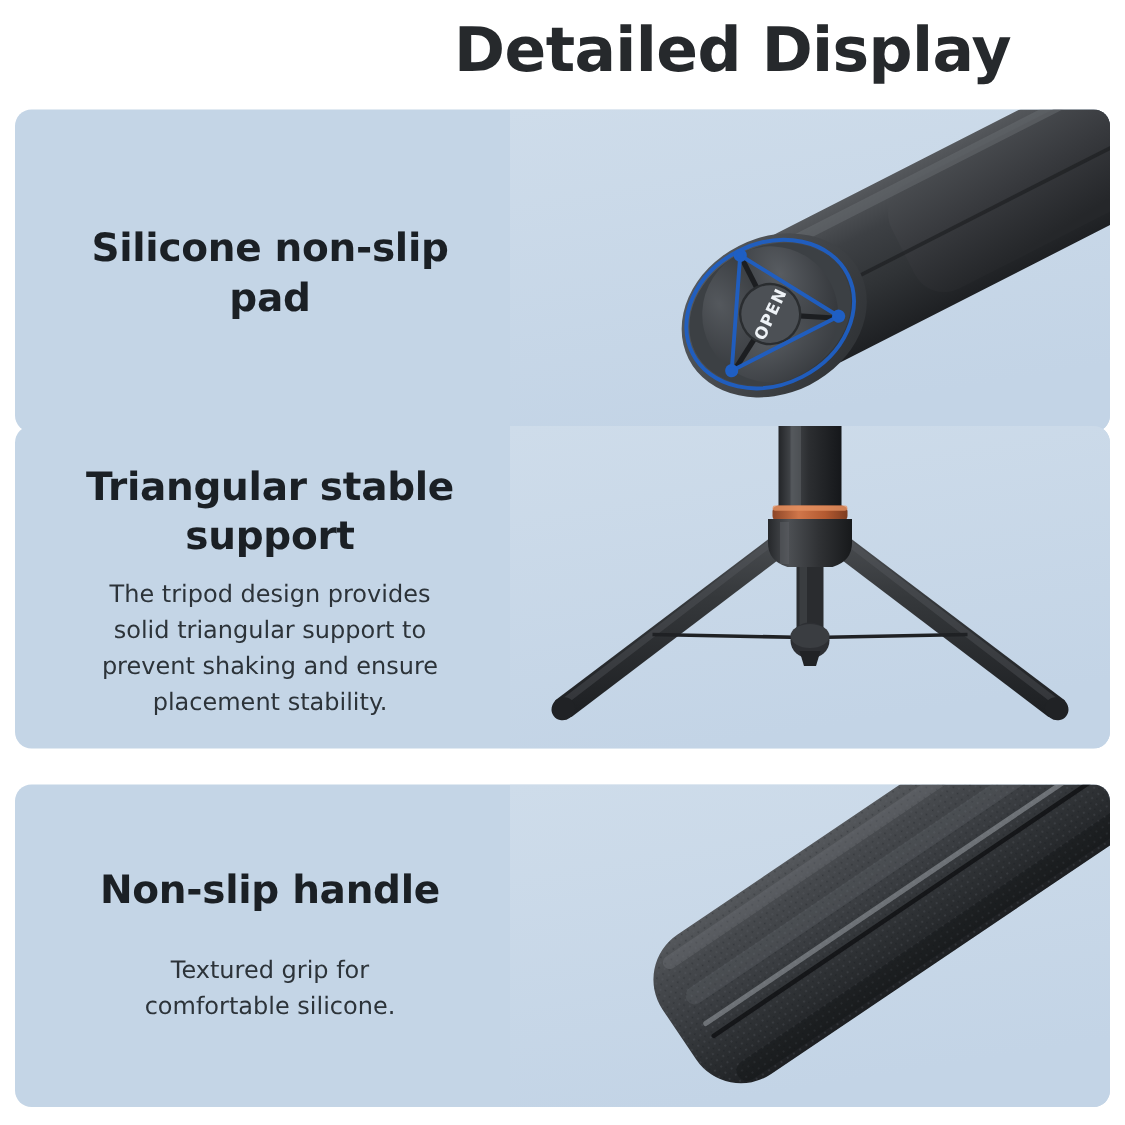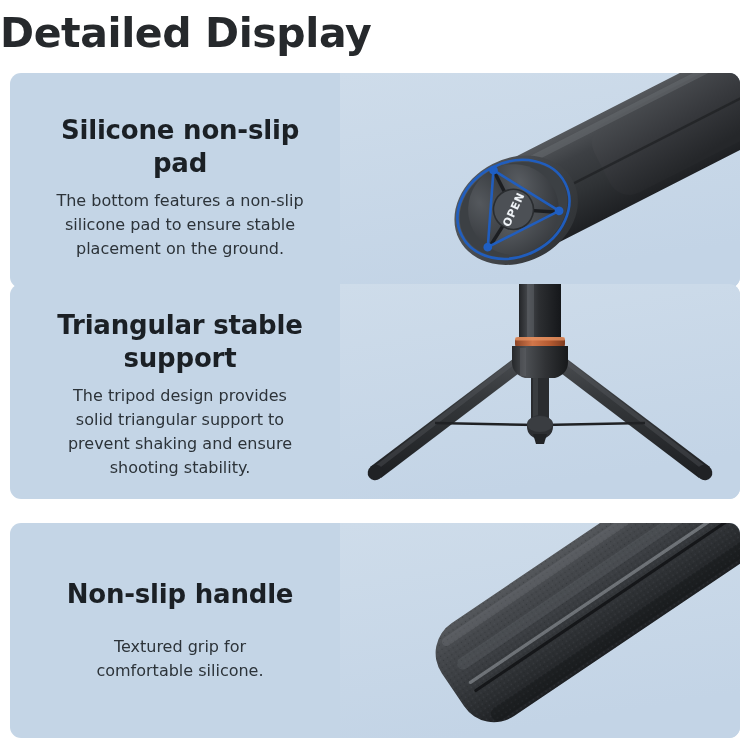--- a/index.html
+++ b/index.html
@@ -19,21 +19,21 @@
     height: 750px;
     background: #ffffff;
   }
 
   
   .page-title {
     position: absolute;
     left: 0;
     top: 7px;
     width: 674px;
-    text-align: left;
+    text-align: right;
     font-size: 41px;
     font-weight: 700;
     letter-spacing: -0.4px;
     color: #26292c;
     line-height: 52px;
     white-space: nowrap;
   }
 
   
   .card {
@@ -178,21 +178,20 @@
             <circle cx="130" cy="140" r="3.4" stroke-width="2" fill="#1f5fc4"></circle>
           </g>
 
           <text x="170" y="122" transform="rotate(-27 210 120) rotate(-38 170 118)" text-anchor="middle" font-family="DejaVu Sans, Liberation Sans, sans-serif" font-size="11" font-weight="700" letter-spacing="0.6" fill="#eef2f6">OPEN</text>
         </g>
       </svg>
     </div>
 
     <div class="card-text">
       <div class="card-heading">Silicone non-slip pad</div>
-      <div class="card-body">The bottom features a non-slip silicone pad to ensure stable placement on the ground.</div>
     </div>
   </section>
 
   <section class="card card-2">
 
     <div class="card-image">
       <svg viewBox="0 0 400 215" preserveAspectRatio="xMidYMid slice" aria-hidden="true">
         <defs>
           <linearGradient id="c2bg" x1="0" y1="0" x2="0.3" y2="1">
             <stop offset="0%" stop-color="#cedcea"></stop>
@@ -261,21 +260,21 @@
           <rect x="175" y="53" width="50" height="3.5" rx="1.6" fill="#e79464" opacity="0.75"></rect>
 
           <path d="M172 62 h56 v16 q0 12 -13 16 h-30 q-13 -4 -13 -16 Z" fill="url(#collarGrad)"></path>
           <rect x="180" y="64" width="6" height="28" fill="#63676c" opacity="0.4"></rect>
         </g>
       </svg>
     </div>
 
     <div class="card-text">
       <div class="card-heading">Triangular stable support</div>
-      <div class="card-body">The tripod design provides solid triangular support to prevent shaking and ensure shooting stability.</div>
+      <div class="card-body">The tripod design provides solid triangular support to prevent shaking and ensure placement stability.</div>
     </div>
   </section>
 
   <section class="card card-3">
 
     <div class="card-image">
       <svg viewBox="0 0 400 215" preserveAspectRatio="xMidYMid slice" aria-hidden="true">
         <defs>
           <linearGradient id="c3bg" x1="0" y1="0" x2="0.3" y2="1">
             <stop offset="0%" stop-color="#cedcea"></stop>

